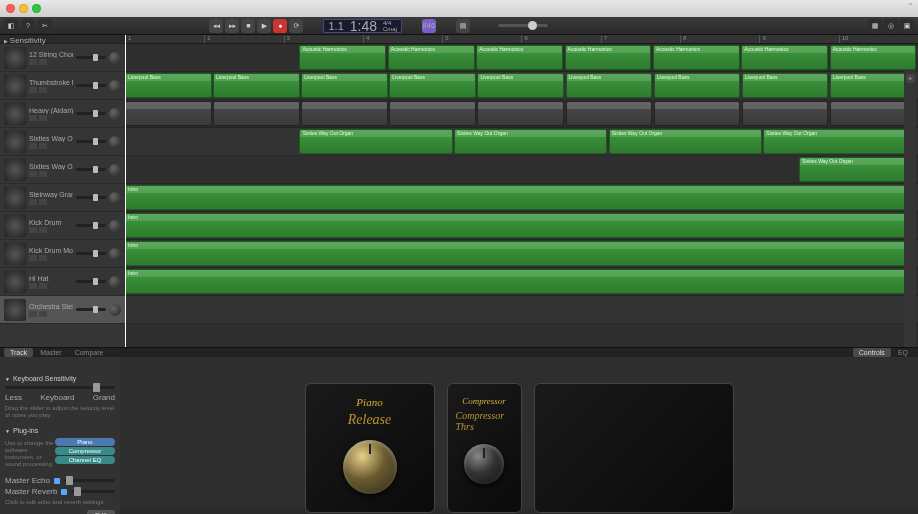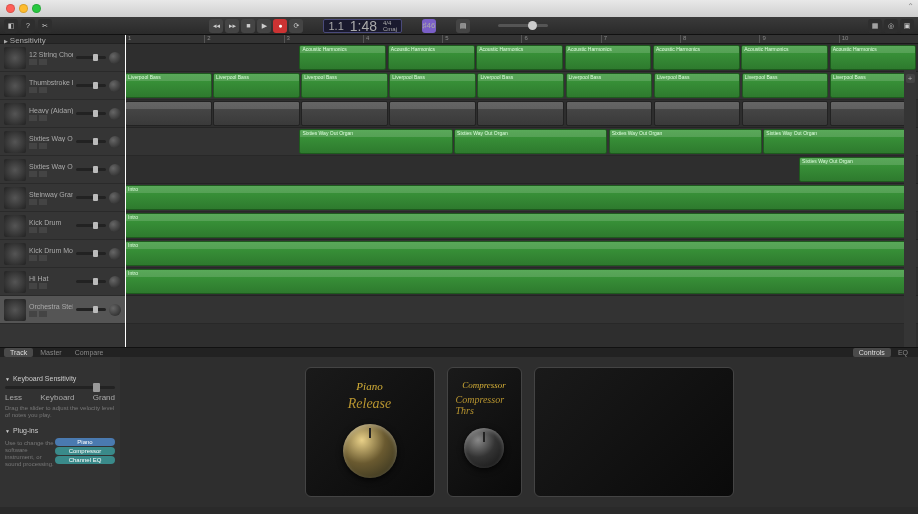--- a/index.html
+++ b/index.html
@@ -420,20 +420,38 @@
         <div class="ed-title">Plug-ins</div>
         <div style="display:flex">
           <div class="hint" style="flex:1">Use to change the software instrument, or sound processing.</div>
           <div>
             <span class="plugin-pill pp-blue">Piano</span>
             <span class="plugin-pill pp-teal">Compressor</span>
             <span class="plugin-pill pp-teal">Channel EQ</span>
           </div>
         </div>
       </div>
+      <div class="ed-sec">
+        <div class="fx-row">
+            <span>Master Echo</span>
+            <span class="chk"></span>
+            <div class="hslider" style="flex:1;margin:0">
+              <div class="thumb" style="left:5%"></div>
+            </div>
+          </div>
+        <div class="fx-row">
+            <span>Master Reverb</span>
+            <span class="chk"></span>
+            <div class="hslider" style="flex:1;margin:0">
+              <div class="thumb" style="left:5%"></div>
+            </div>
+          </div>
+        <div class="hint">Click to edit echo and reverb settings.</div>
+        <span class="ed-btn">Edit</span>
+      </div>
     </div>
     <div class="ed-center">
       <div class="panel">
         <div class="p-title">Piano</div>
         <div class="p-sub">Release</div>
         <div class="big-knob"></div>
       </div>
       <div class="panel" style="width:75px">
         <div class="p-title" style="font-size:9px">Compressor</div>
         <div class="p-sub" style="font-size:10px">Compressor Thrs</div>

